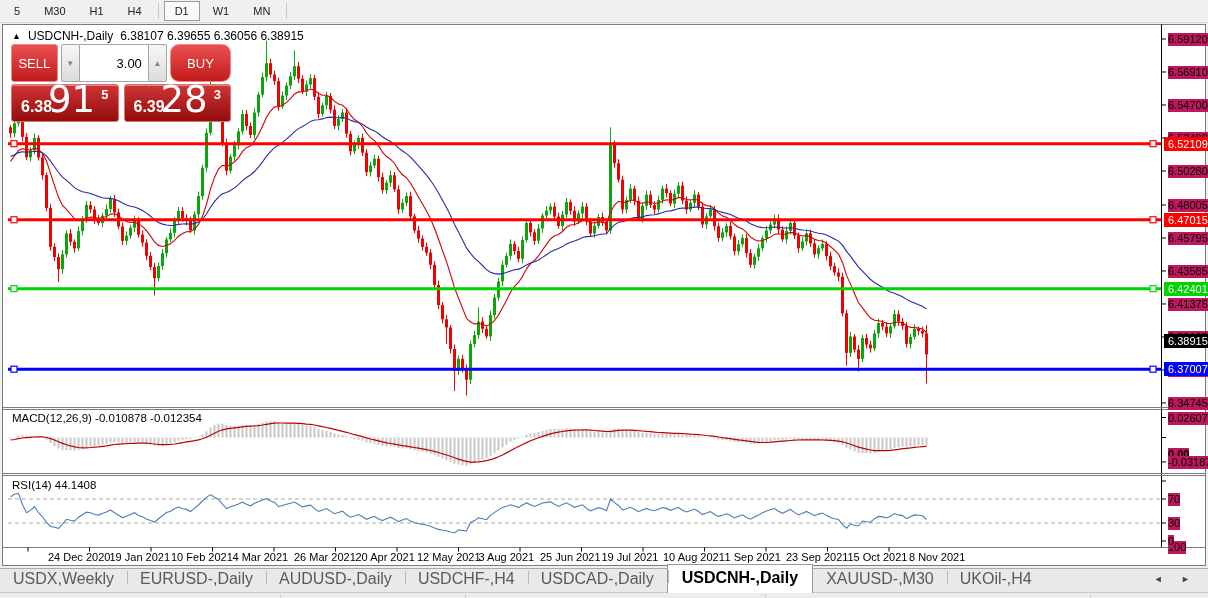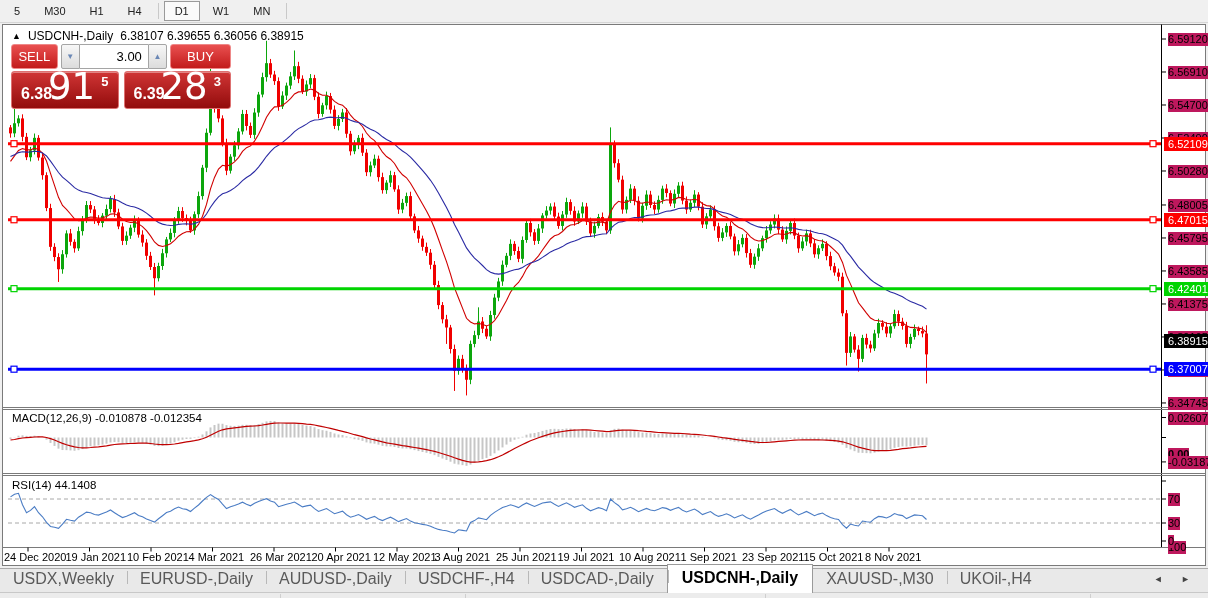--- a/index.html
+++ b/index.html
@@ -11,43 +11,43 @@
   .tbtn{font-size:11px;color:#222;padding:3px 10px;margin:0 1px;border:1px solid transparent;cursor:default;}
   .tbtn.active{background:#fafafa;border:1px solid #9a9a9a;}
   .tb-sep{width:1px;height:16px;background:#c9c9c9;margin:0 4px;}
   
   #chartwin{position:absolute;left:2px;top:24px;width:1204px;height:542px;background:#fff;}
   #cv{position:absolute;left:-2px;top:-24px;pointer-events:none;}
   #quote{position:absolute;left:10px;top:5px;font-size:12px;color:#000;display:flex;align-items:center;gap:7px;}
   #collapse{font-size:9px;color:#000;cursor:pointer;}
   
   #tp{position:absolute;left:9px;top:20px;width:220px;}
-  #tp .row1{display:flex;height:25px;}
+  #tp .row1{display:flex;height:38px;}
   .redbtn{background:linear-gradient(#e95050,#c21b1b);border:1px solid #e88;border-radius:3px;
           color:#fff;font-size:13px;display:flex;align-items:center;justify-content:center;cursor:pointer;}
   #sellbtn{width:47px;}
-  #buybtn{width:62px;}
+  #buybtn{width:62px;border-radius:9px;}
   .spin{width:18px;background:linear-gradient(#f7f7f7,#dcdcdc);border:1px solid #a5a5a5;color:#6a87b5;
         font-size:8px;display:flex;align-items:center;justify-content:center;cursor:pointer;}
   #spindn{margin-left:3px;border-radius:2px 0 0 2px;}
   #spinup{border-radius:0 2px 2px 0;margin-right:3px;}
   #vol{width:62px;border:1px solid #a5a5a5;border-left:none;border-right:none;font-size:13px;
        text-align:right;padding:0 6px 0 0;font-family:"Liberation Sans",sans-serif;color:#000;}
   #tp .row2{display:flex;gap:5px;margin-top:2px;height:38px;}
   .pbox{flex:1;position:relative;background:linear-gradient(#d03535,#930c0c);border:1px solid #d96;
         border-color:#dd7070;border-radius:3px;color:#fff;box-shadow:inset 0 1px 0 rgba(255,255,255,.4);}
   .pbox .pfx{position:absolute;left:9px;bottom:5px;font-size:16px;font-weight:700;}
   .pbox .big{position:absolute;left:36px;top:-7px;font-size:37px;font-weight:400;font-family:"DejaVu Sans","Liberation Sans",sans-serif;}
   .pbox .sup{position:absolute;right:9px;top:2px;font-size:13px;font-weight:700;}
   
   .ptick{position:absolute;left:1168px;font-size:11px;color:#000;background:#be185d;height:13px;line-height:13px;}
   .tag{position:absolute;left:1164px;width:44px;height:14px;line-height:14px;font-size:11px;color:#fff;
        padding-left:4px;z-index:5;}
   .ind-label{position:absolute;left:10px;font-size:11.5px;color:#000;z-index:3;}
-  .dlabel{position:absolute;font-size:11px;color:#000;top:551px;white-space:nowrap;}
+  .dlabel{position:absolute;font-size:11px;color:#000;top:551px;white-space:nowrap;padding-left:44px;}
   
   #tabbar{position:absolute;left:0;top:568px;width:1208px;height:24px;background:#e9e9e9;
           border-top:1px solid #aaa;display:flex;align-items:flex-end;}
   .tab{font-size:16px;color:#5a5a5a;padding:4px 13px 5px 13px;position:relative;cursor:pointer;white-space:nowrap;}
   .tab + .tab::before{content:"";position:absolute;left:0;top:5px;height:13px;width:1px;background:#b8b8b8;}
   .tab.active{background:#fff;border:1px solid #9a9a9a;border-bottom:none;color:#000;font-weight:700;
               padding:4px 14px 6px 14px;z-index:2;}
   .tab.active + .tab::before{display:none;}
   #tabarrows{position:absolute;right:10px;top:574px;font-size:9px;color:#444;letter-spacing:8px;cursor:pointer;}
   #statusbar{position:absolute;left:0;top:592px;width:1208px;height:6px;background:#ececec;border-top:1px solid #c8c8c8;}

